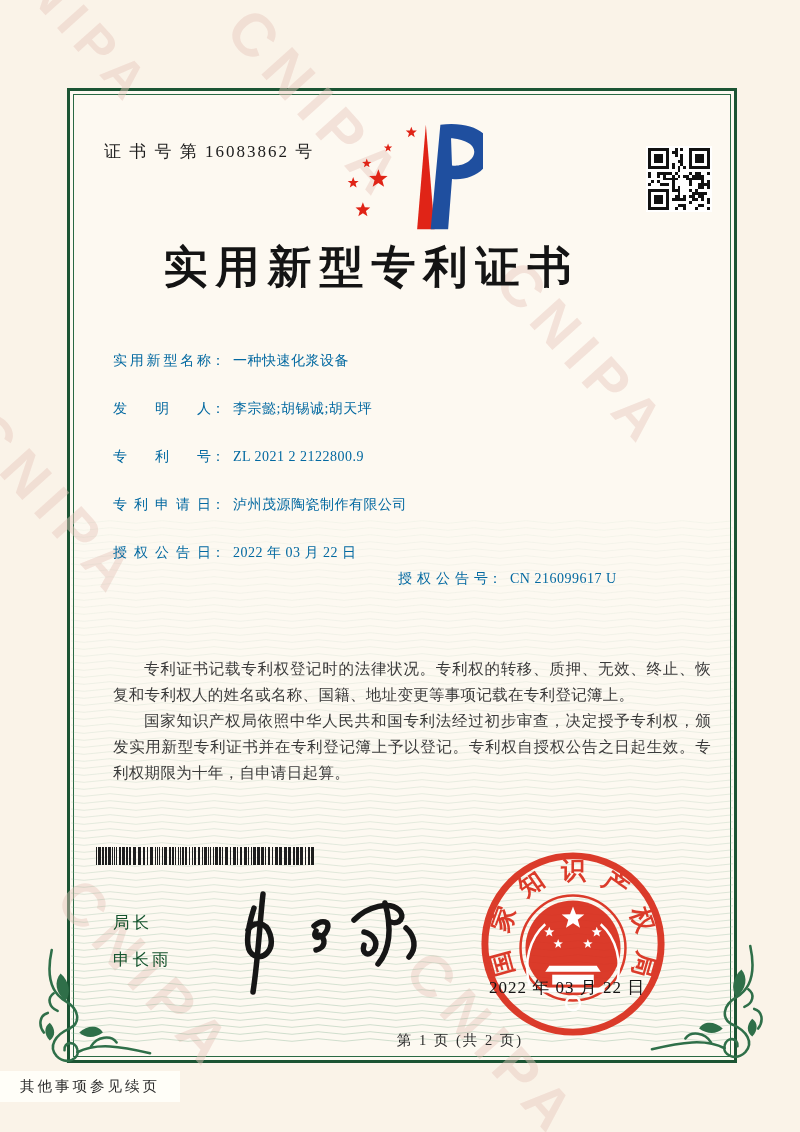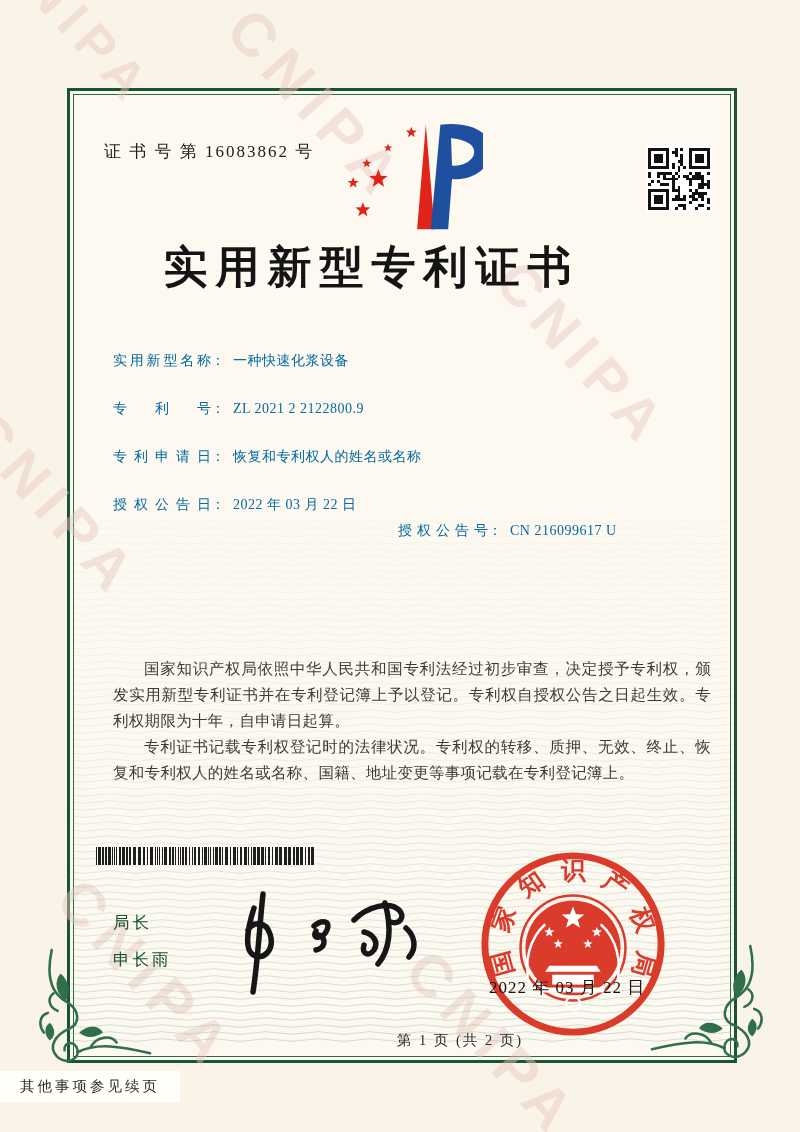--- a/index.html
+++ b/index.html
@@ -463,36 +463,39 @@
         <rect x="20" y="20" width="1" height="1" fill="#111"></rect>
       </svg>
 
     <div class="title">实用新型专利证书</div>
 
     <div class="fields">
       <div class="row">
         <span class="lbl">实用新型名称</span><span class="colon">：</span><span class="val">一种快速化浆设备</span>
       </div>
       <div class="row">
+        <span class="lbl">发明人</span><span class="colon">：</span><span class="val">李宗懿;胡锡诚;胡天坪</span>
+      </div>
+      <div class="row">
         <span class="lbl">专利号</span><span class="colon">：</span><span class="val">ZL 2021 2 2122800.9</span>
       </div>
       <div class="row">
-        <span class="lbl">专利申请日</span><span class="colon">：</span><span class="val">恢复和专利权人的姓名或名称</span>
+        <span class="lbl">专利申请日</span><span class="colon">：</span><span class="val">泸州茂源陶瓷制作有限公司</span>
       </div>
       <div class="row">
         <span class="lbl">授权公告日</span><span class="colon">：</span><span class="val">2022 年 03 月 22 日</span>
         <span class="pair2">
           <span class="lbl">授权公告号</span><span class="colon">：</span><span class="val">CN 216099617 U</span>
         </span>
       </div>
     </div>
 
     <div class="paras">
+      <p>专利证书记载专利权登记时的法律状况。专利权的转移、质押、无效、终止、恢复和专利权人的姓名或名称、国籍、地址变更等事项记载在专利登记簿上。</p>
       <p>国家知识产权局依照中华人民共和国专利法经过初步审查，决定授予专利权，颁发实用新型专利证书并在专利登记簿上予以登记。专利权自授权公告之日起生效。专利权期限为十年，自申请日起算。</p>
-      <p>专利证书记载专利权登记时的法律状况。专利权的转移、质押、无效、终止、恢复和专利权人的姓名或名称、国籍、地址变更等事项记载在专利登记簿上。</p>
     </div>
 
     <svg id="barcode" width="224" height="18">
         <rect x="0" y="0" width="1" height="18" fill="#1e1e1e"></rect>
         <rect x="2" y="0" width="3" height="18" fill="#1e1e1e"></rect>
         <rect x="6" y="0" width="2" height="18" fill="#1e1e1e"></rect>
         <rect x="9" y="0" width="2" height="18" fill="#1e1e1e"></rect>
         <rect x="12" y="0" width="3" height="18" fill="#1e1e1e"></rect>
         <rect x="16" y="0" width="1" height="18" fill="#1e1e1e"></rect>
         <rect x="18" y="0" width="1" height="18" fill="#1e1e1e"></rect>

